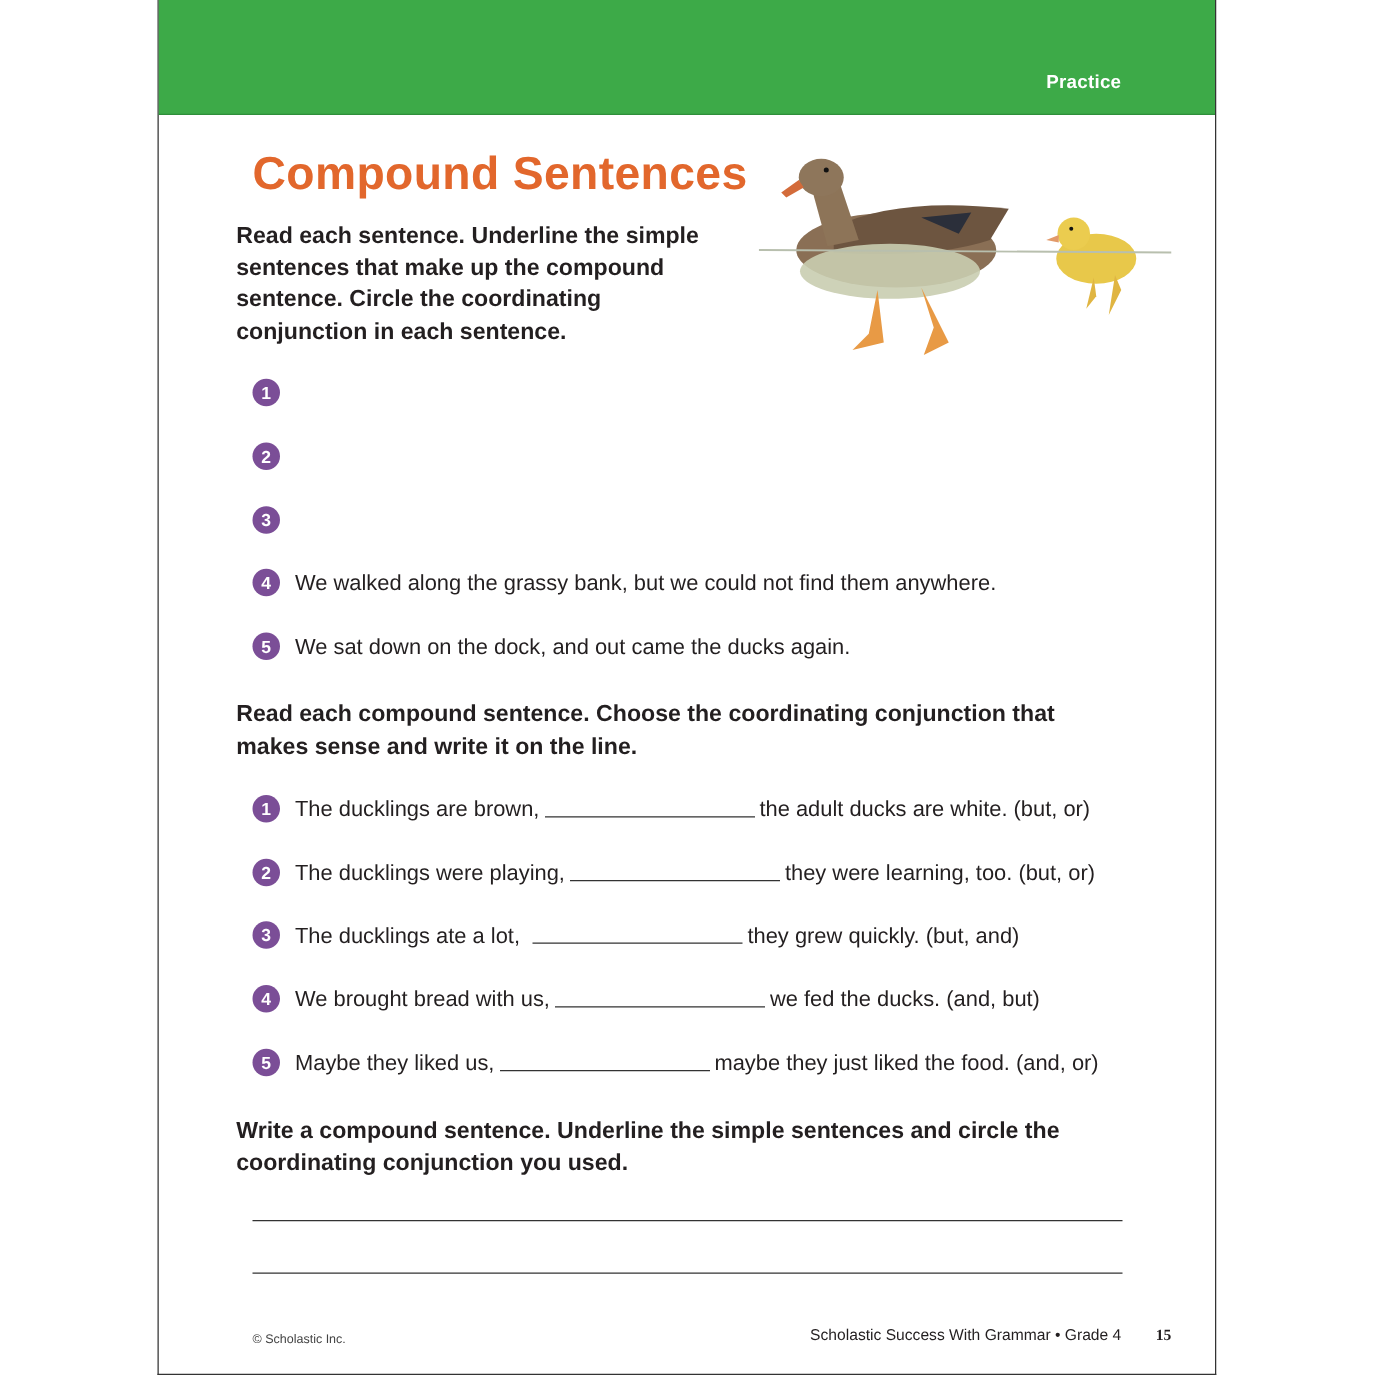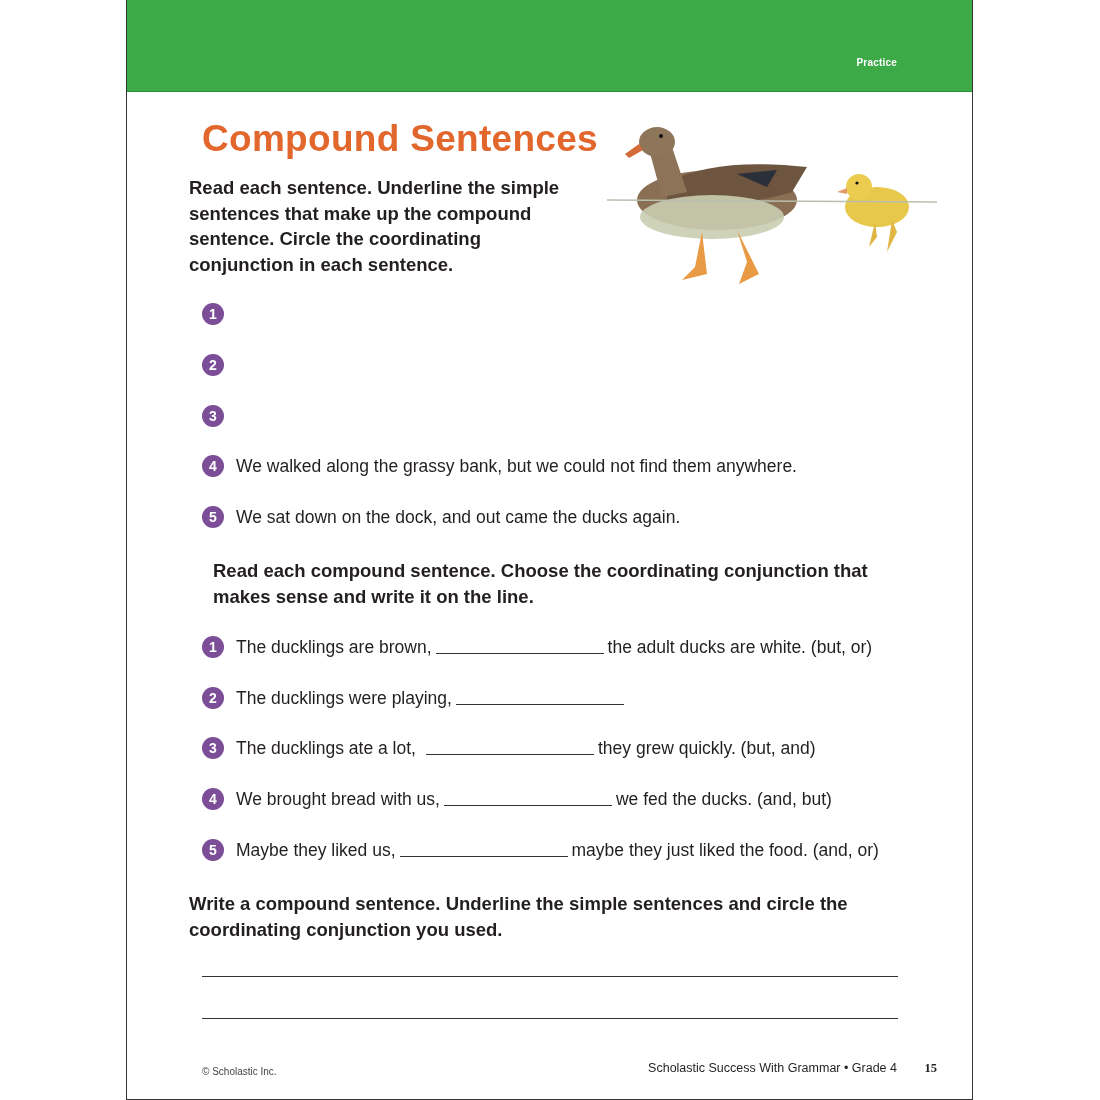--- a/index.html
+++ b/index.html
@@ -11,36 +11,36 @@
       border-left: 1.5px solid #333; border-right: 1.5px solid #333; border-bottom: 1.5px solid #333;
       background: #fff;
     }
     .banner {
       position: absolute; left: 0; top: 0; width: 100%; height: 92px;
       background: #3daa48;
       border-bottom: 1px solid #2f8e3a;
     }
     .banner-label {
       position: absolute; right: 75px; top: 57px;
-      color: #ffffff; font-family: "Liberation Sans", sans-serif; font-weight: bold; font-size: 10px;
+      color: #ffffff; font-family: "Liberation Sans", sans-serif; font-weight: bold; font-size: 15px;
       letter-spacing: 0.2px;
     }
 
     .title {
       position: absolute; left: 75px; top: 118px;
       color: #e2672c; font-family: "Liberation Sans", sans-serif; font-weight: bold; font-size: 37px;
       letter-spacing: 0.3px;
     }
     .instr {
       position: absolute; left: 62px;
       font-family: "Liberation Sans", sans-serif; font-weight: bold; font-size: 18.5px; line-height: 25.5px;
       color: #231f20;
     }
     .instr-1 { top: 175px; width: 400px; }
-    .instr-2 { top: 558px; width: 700px; margin-left: 24px; }
+    .instr-2 { top: 558px; width: 700px; }
     .instr-3 { top: 891px; width: 700px; }
 
     .duck-img { position: absolute; left: 480px; top: 112px; width: 340px; height: 182px; }
 
     .item {
       position: absolute; left: 75px; height: 26px; display: flex; align-items: center;
       font-family: "Liberation Sans", sans-serif; font-size: 17.5px; color: #231f20; white-space: nowrap;
     }
     .badge {
       width: 22px; height: 22px; border-radius: 50%; background: #7b4e97;
@@ -131,20 +131,21 @@
   <div class="item" style="top:634px">
     <span class="badge">1</span>
     <span>The ducklings are brown,</span>
     <span class="blank" style="width:168px"></span>
     <span>the adult ducks are white. (but, or)</span>
   </div>
   <div class="item" style="top:685px">
     <span class="badge">2</span>
     <span>The ducklings were playing,</span>
     <span class="blank" style="width:168px"></span>
+    <span>they were learning, too. (but, or)</span>
   </div>
   <div class="item" style="top:735px">
     <span class="badge">3</span>
     <span>The ducklings ate a lot,</span>
     <span class="blank" style="width:168px; margin-left:10px"></span>
     <span>they grew quickly. (but, and)</span>
   </div>
   <div class="item" style="top:786px">
     <span class="badge">4</span>
     <span>We brought bread with us,</span>

